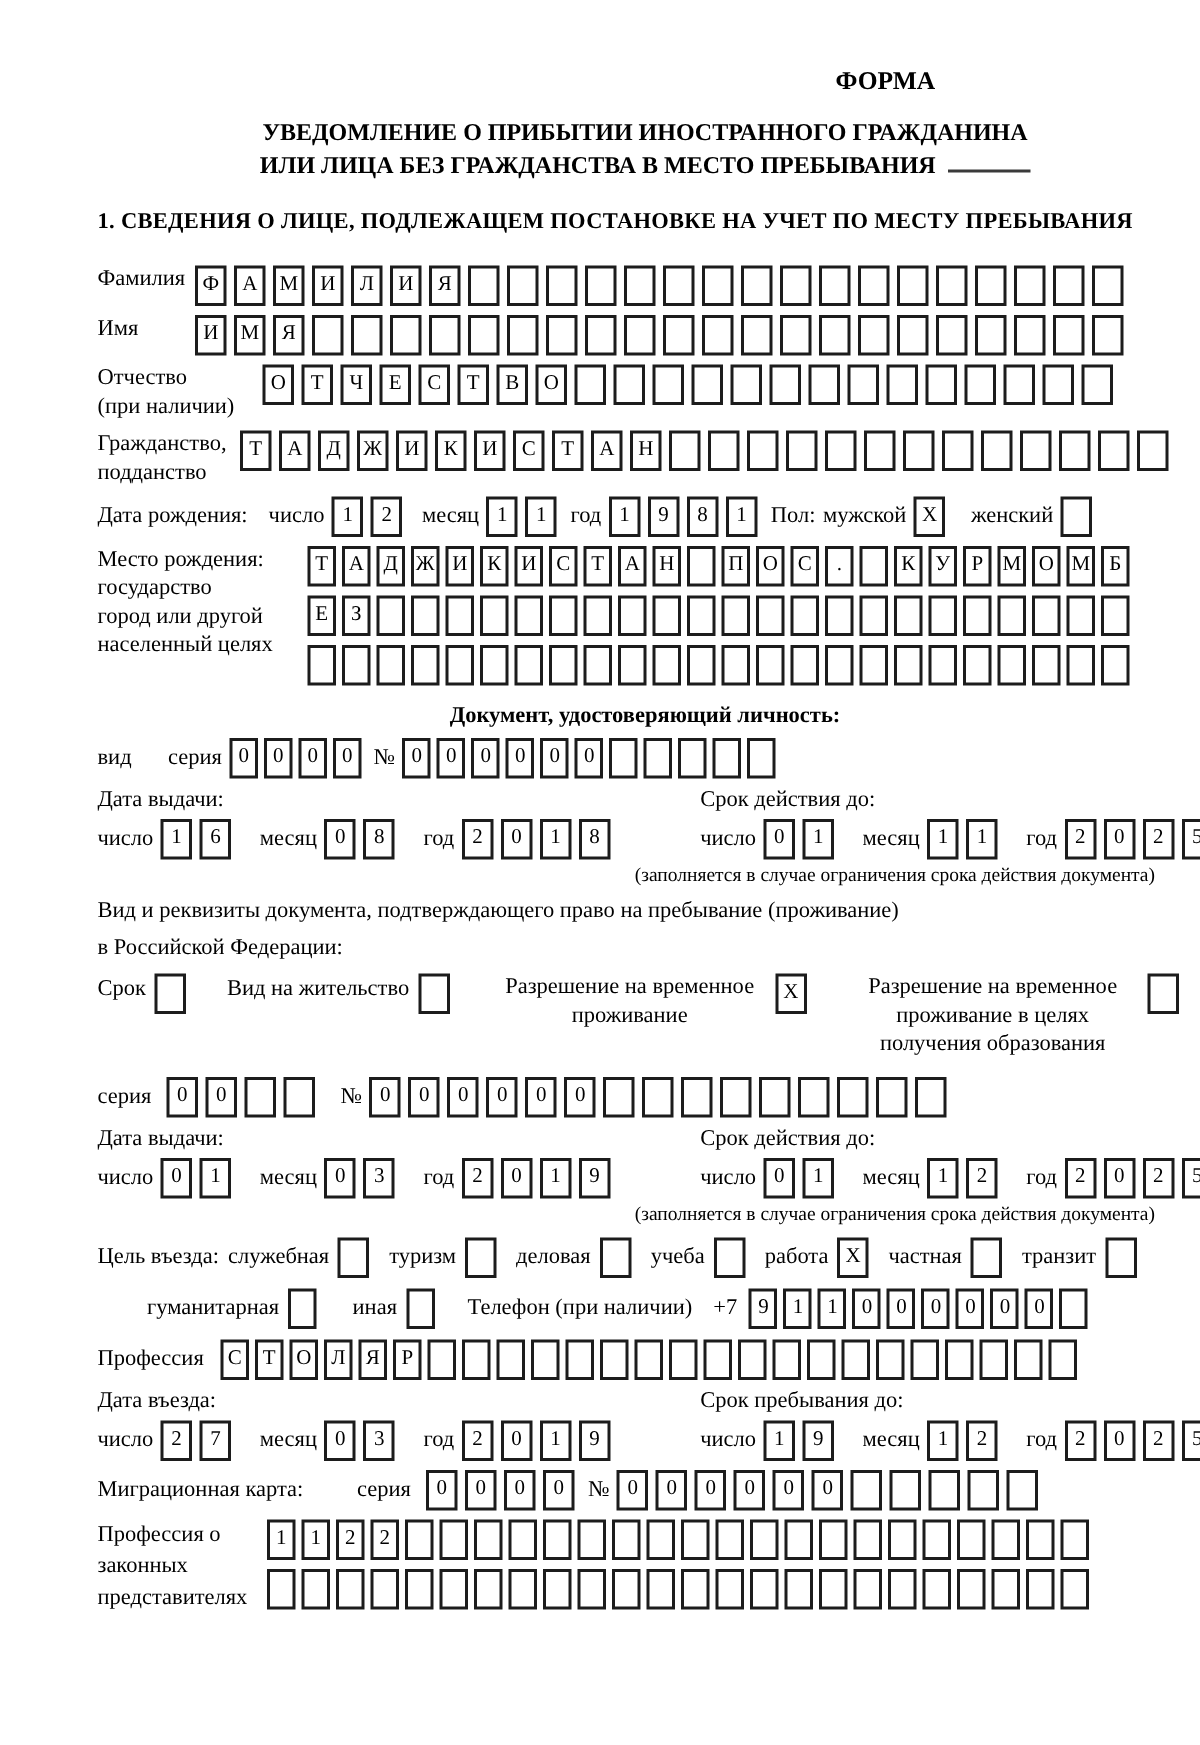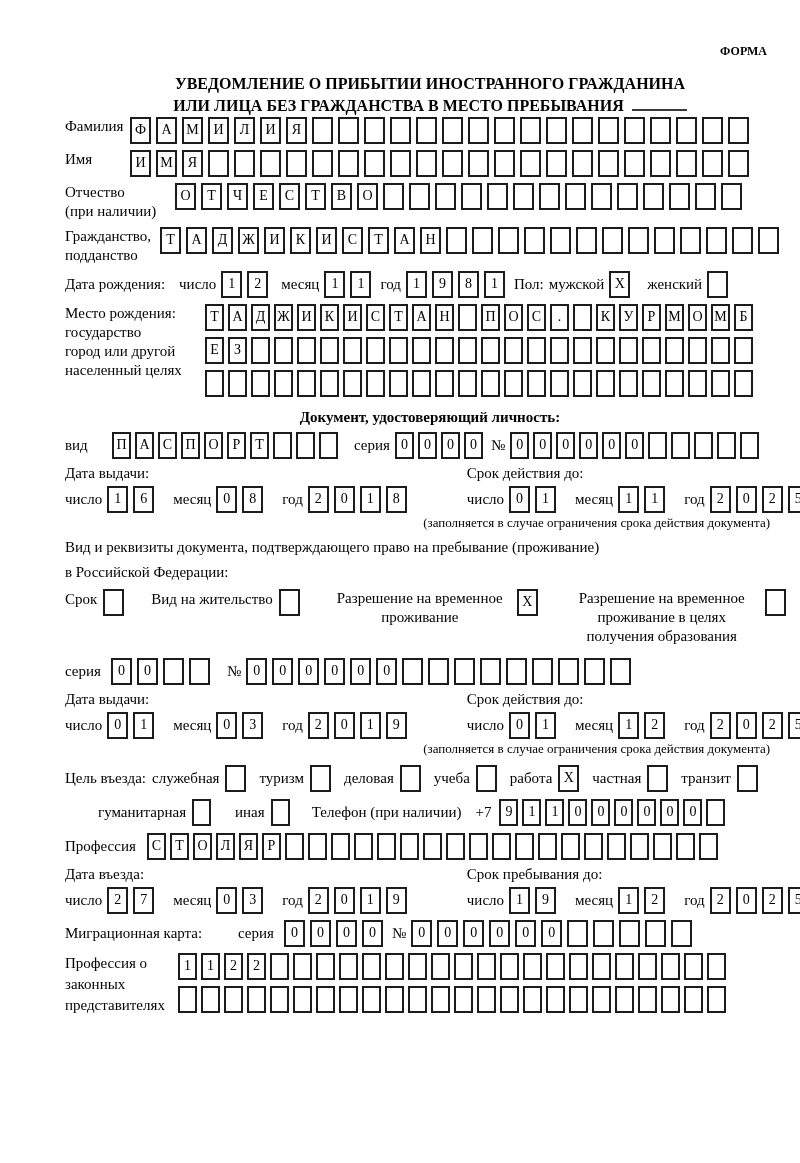--- a/index.html
+++ b/index.html
@@ -2,22 +2,22 @@
 <html><head>
 <meta charset="utf-8">
 <style>
   html,body { margin:0; padding:0; background:#ffffff; }
   body { width:800px; height:1163px; color:#000; font-family:"Liberation Serif", serif; }
   .page { box-sizing:border-box; width:800px; height:1163px; padding:34px 5px 0 65px; overflow:hidden; }
 
   
   .hdr { margin-left:auto; width:238px; font-size:15px; line-height:18px; }
   .hdr .sub { font-size:14px; margin-top:4px; line-height:17px; }
-  .forma { margin-left:auto; width:238px; text-align:right; padding-right:28px; box-sizing:border-box;
-           font-weight:bold; font-size:12px; margin-top:10px; }
+  .forma { margin-left:auto; width:238px; text-align:left; padding-right:28px; box-sizing:border-box;
+           font-weight:bold; font-size:17px; margin-top:10px; }
 
   .title { text-align:center; font-weight:bold; font-size:16px; line-height:22px; margin-top:14px; }
   .tuline { display:inline-block; width:55px; height:13px; border-bottom:2px solid #3a3a3a; margin-left:8px; }
 
   .sec-heading { font-weight:bold; font-size:15px; margin-top:18px; margin-bottom:20px; letter-spacing:.2px; }
 
   .row  { display:flex; align-items:flex-start; margin-bottom:6px; font-size:15px; line-height:19px; }
   .lblcol { flex:none; }
   .w65  { width:65px; }  .w95  { width:95px; } .w110 { width:110px; }
   .w140 { width:140px; } .w113 { width:113px; }
@@ -61,20 +61,21 @@
 
 <div class="page">
 
   <div class="forma">ФОРМА</div>
 
   <div class="title">
     <div>УВЕДОМЛЕНИЕ О ПРИБЫТИИ ИНОСТРАННОГО ГРАЖДАНИНА</div>
     <div><span>ИЛИ ЛИЦА БЕЗ ГРАЖДАНСТВА В МЕСТО ПРЕБЫВАНИЯ</span><span class="tuline"></span></div>
   </div>
 
+  <div class="sec-heading">1. СВЕДЕНИЯ О ЛИЦЕ, ПОДЛЕЖАЩЕМ ПОСТАНОВКЕ НА УЧЕТ ПО МЕСТУ ПРЕБЫВАНИЯ</div>
 
   <div class="row">
     <div class="lblcol w65">Фамилия</div>
     <div class="cells"><span class="cell">Ф</span><span class="cell">А</span><span class="cell">М</span><span class="cell">И</span><span class="cell">Л</span><span class="cell">И</span><span class="cell">Я</span><span class="cell"></span><span class="cell"></span><span class="cell"></span><span class="cell"></span><span class="cell"></span><span class="cell"></span><span class="cell"></span><span class="cell"></span><span class="cell"></span><span class="cell"></span><span class="cell"></span><span class="cell"></span><span class="cell"></span><span class="cell"></span><span class="cell"></span><span class="cell"></span><span class="cell"></span></div>
   </div>
 
   <div class="row">
     <div class="lblcol w65">Имя</div>
     <div class="cells"><span class="cell">И</span><span class="cell">М</span><span class="cell">Я</span><span class="cell"></span><span class="cell"></span><span class="cell"></span><span class="cell"></span><span class="cell"></span><span class="cell"></span><span class="cell"></span><span class="cell"></span><span class="cell"></span><span class="cell"></span><span class="cell"></span><span class="cell"></span><span class="cell"></span><span class="cell"></span><span class="cell"></span><span class="cell"></span><span class="cell"></span><span class="cell"></span><span class="cell"></span><span class="cell"></span><span class="cell"></span></div>
   </div>
@@ -120,21 +121,20 @@
     <div>
       <div class="cells"><span class="cell">Т</span><span class="cell">А</span><span class="cell">Д</span><span class="cell">Ж</span><span class="cell">И</span><span class="cell">К</span><span class="cell">И</span><span class="cell">С</span><span class="cell">Т</span><span class="cell">А</span><span class="cell">Н</span><span class="cell"></span><span class="cell">П</span><span class="cell">О</span><span class="cell">С</span><span class="cell">.</span><span class="cell"></span><span class="cell">К</span><span class="cell">У</span><span class="cell">Р</span><span class="cell">М</span><span class="cell">О</span><span class="cell">М</span><span class="cell">Б</span></div>
       <div class="cells"><span class="cell">Е</span><span class="cell">З</span><span class="cell"></span><span class="cell"></span><span class="cell"></span><span class="cell"></span><span class="cell"></span><span class="cell"></span><span class="cell"></span><span class="cell"></span><span class="cell"></span><span class="cell"></span><span class="cell"></span><span class="cell"></span><span class="cell"></span><span class="cell"></span><span class="cell"></span><span class="cell"></span><span class="cell"></span><span class="cell"></span><span class="cell"></span><span class="cell"></span><span class="cell"></span><span class="cell"></span></div>
       <div class="cells"><span class="cell"></span><span class="cell"></span><span class="cell"></span><span class="cell"></span><span class="cell"></span><span class="cell"></span><span class="cell"></span><span class="cell"></span><span class="cell"></span><span class="cell"></span><span class="cell"></span><span class="cell"></span><span class="cell"></span><span class="cell"></span><span class="cell"></span><span class="cell"></span><span class="cell"></span><span class="cell"></span><span class="cell"></span><span class="cell"></span><span class="cell"></span><span class="cell"></span><span class="cell"></span><span class="cell"></span></div>
     </div>
   </div>
 
   <div class="center-b">Документ, удостоверяющий личность:</div>
   <div class="row sm">
     <span class="dlbl" style="width:42px;">вид</span>
-    <span class="cells gap12"><span class="cell">П</span><span class="cell">А</span><span class="cell">С</span><span class="cell">П</span><span class="cell">О</span><span class="cell">Р</span><span class="cell">Т</span><span class="cell"></span><span class="cell"></span><span class="cell"></span></span>
     <span class="dlbl">серия</span>
     <span class="cells gap4"><span class="cell">0</span><span class="cell">0</span><span class="cell">0</span><span class="cell">0</span></span>
     <span class="dlbl">№</span>
     <span class="cells"><span class="cell">0</span><span class="cell">0</span><span class="cell">0</span><span class="cell">0</span><span class="cell">0</span><span class="cell">0</span><span class="cell"></span><span class="cell"></span><span class="cell"></span><span class="cell"></span><span class="cell"></span></span>
   </div>
 
   <div class="dates">
     <div class="dhalf1">
       <div class="dhead">Дата выдачи:</div>
       <div class="drow">

